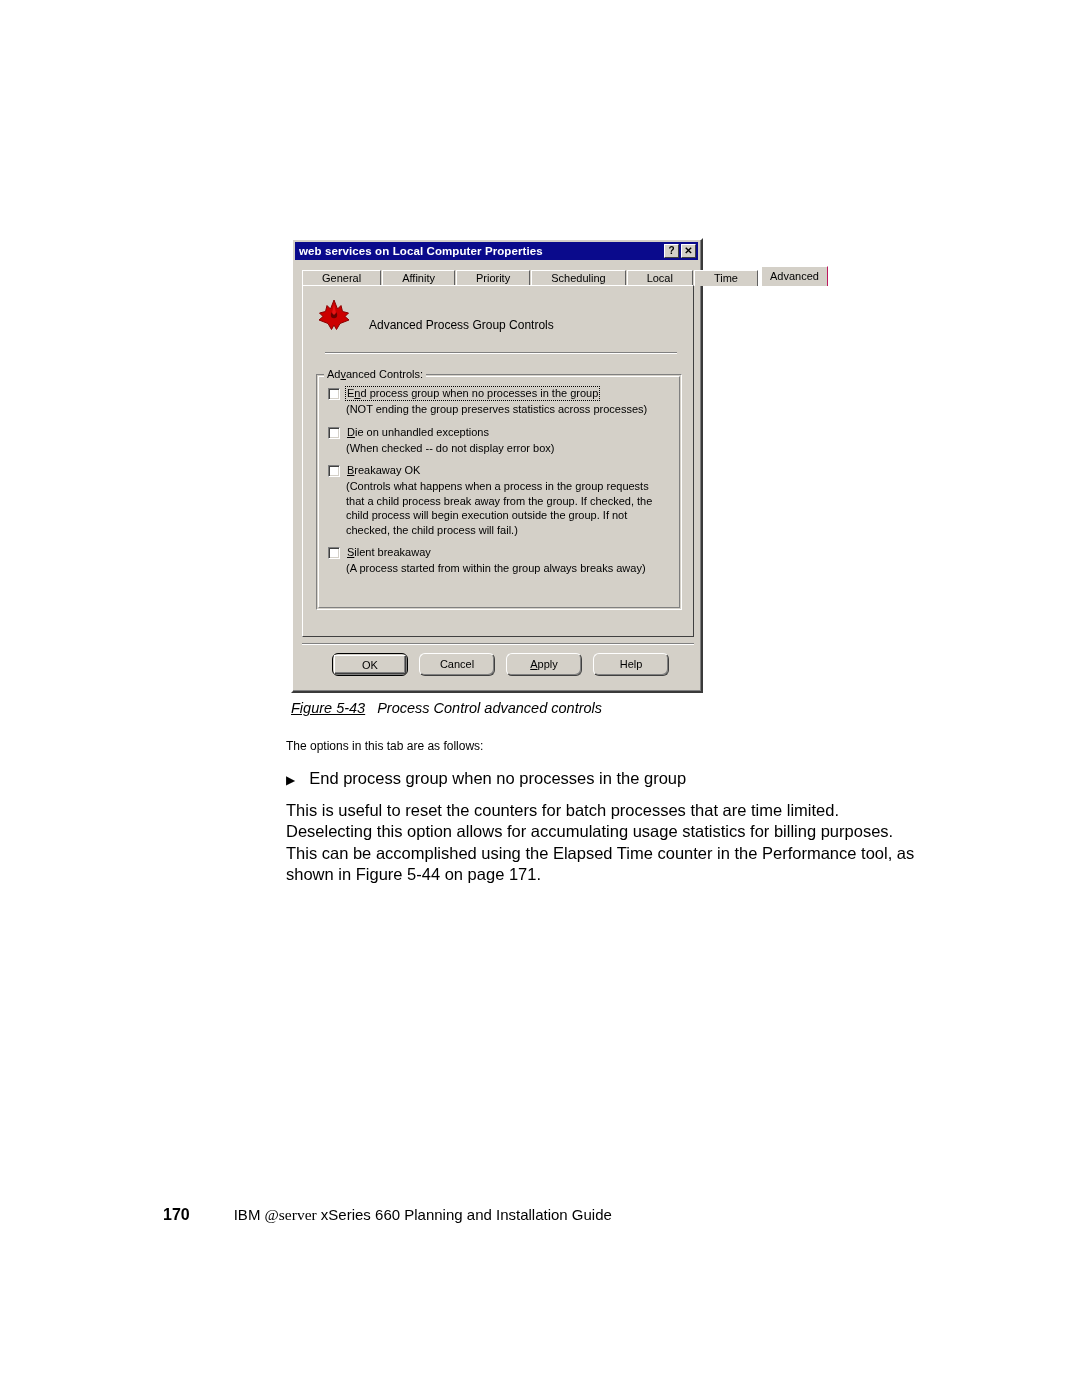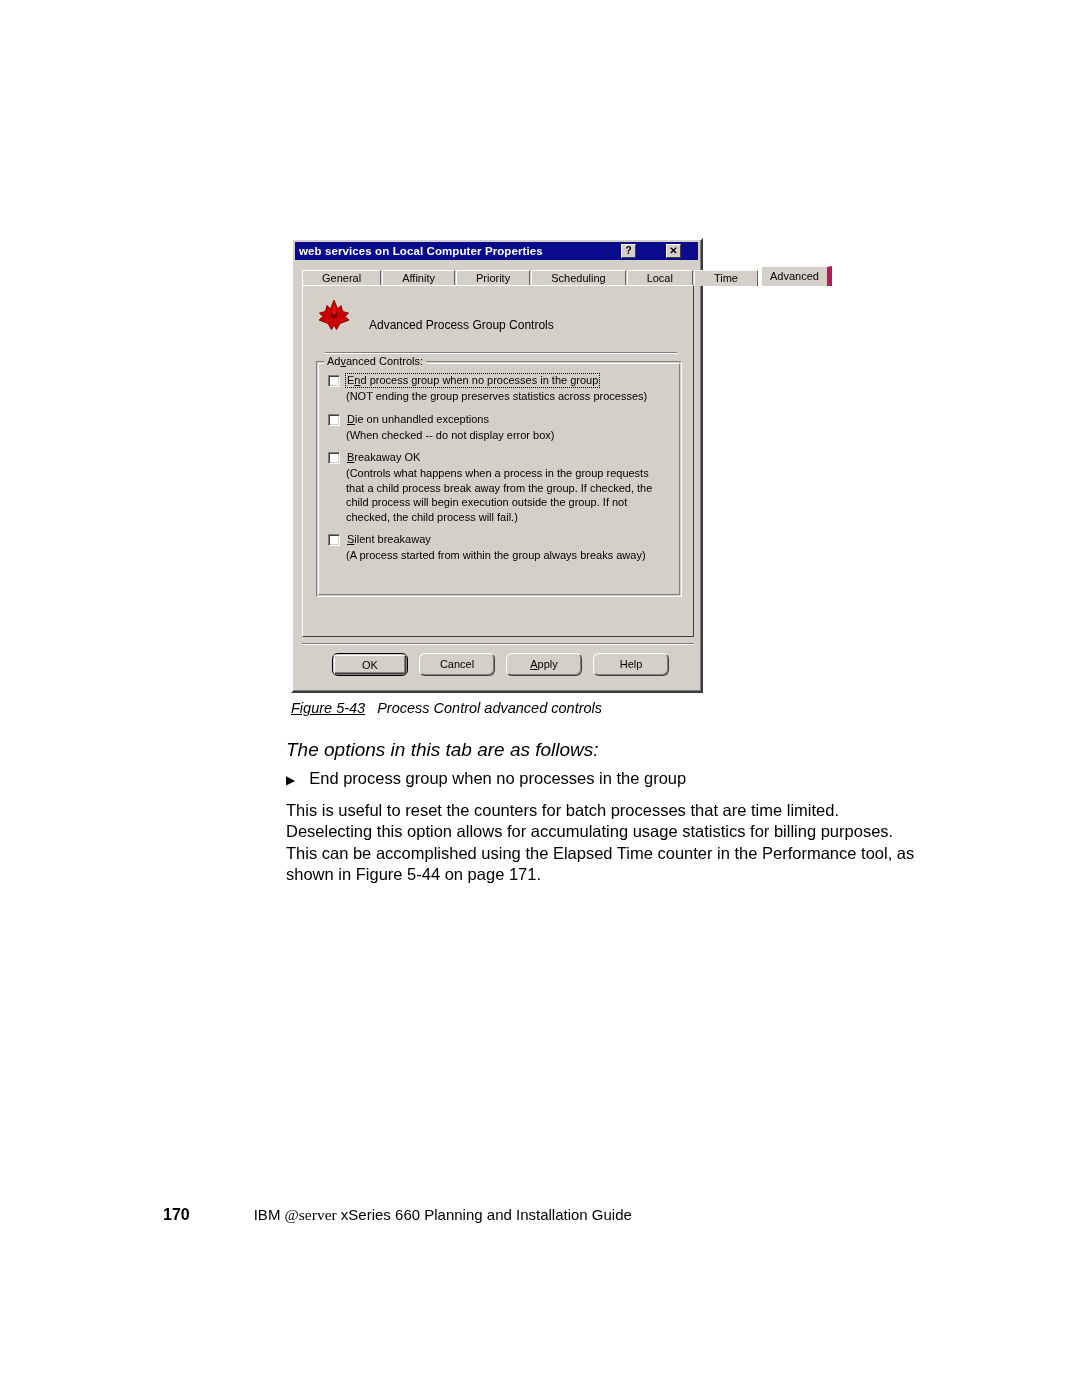--- a/index.html
+++ b/index.html
@@ -41,23 +41,22 @@
 
   .titlebar {
     position: absolute;
     left: 2px;
     top: 2px;
     right: 2px;
     height: 18px;
     background: #0a0a8c;
     display: flex;
     align-items: center;
-    padding: 0 17px 0 4px;
-    box-sizing: border-box;
-    gap: 28px;
+    padding: 0 2px 0 4px;
+    box-sizing: border-box;
   }
   .title-text {
     color: #ffffff;
     font-size: 11.5px;
     font-weight: bold;
     letter-spacing: 0.1px;
     white-space: nowrap;
     flex: 1;
   }
   .tb-btn {
@@ -104,21 +103,21 @@
     color: #000;
   }
   .tab.active {
     height: 20px;
     line-height: 18px;
     padding: 0 8px;
     margin-left: 2px;
     margin-right: 2px;
     border-top: 1px solid #ffffff;
     border-left: 1px solid #ffffff;
-    border-right: 5px solid #be185d;
+    border-right: 1px solid #be185d;
     z-index: 3;
   }
   .tab-endbar {
     width: 1px;
     height: 15px;
     background: #808080;
     margin-left: 1px;
   }
 
   
@@ -163,21 +162,21 @@
     height: 2px;
     border-top: 1px solid #808080;
     border-bottom: 1px solid #ffffff;
     box-sizing: border-box;
   }
 
   
   .groupbox {
     position: absolute;
     left: 13px;
-    top: 75px;
+    top: 88px;
     width: 366px;
     height: 236px;
     border-top: 1px solid #808080;
     border-left: 1px solid #808080;
     border-right: 1px solid #ffffff;
     border-bottom: 1px solid #ffffff;
     box-sizing: border-box;
   }
   .groupbox::after {
     content: "";
@@ -306,23 +305,22 @@
     font-style: italic;
     color: #000;
     white-space: nowrap;
   }
   .fig-caption .fignum { margin-right: 12px; text-decoration: underline; }
 
   .body-intro {
     position: absolute;
     left: 286px;
     top: 739px;
-    font-size: 19px;
-    color: #000;
-    font-style: italic;
+    font-size: 12px;
+    color: #000;
   }
   .bullet-row {
     position: absolute;
     left: 286px;
     top: 769px;
     display: flex;
     align-items: baseline;
     font-size: 16.5px;
   }
   .bullet-mark {
@@ -345,21 +343,21 @@
     left: 163px;
     top: 1206px;
     display: flex;
     align-items: baseline;
     font-size: 15px;
     color: #000;
   }
   .footer-page {
     font-weight: bold;
     font-size: 16px;
-    margin-right: 64px;
+    margin-right: 44px;
   }
   .eserver {
     font-family: "Liberation Serif", serif;
     font-size: 15.5px;
   }
 </style>
 </head>
 <body>
 
 <div class="dialog">

